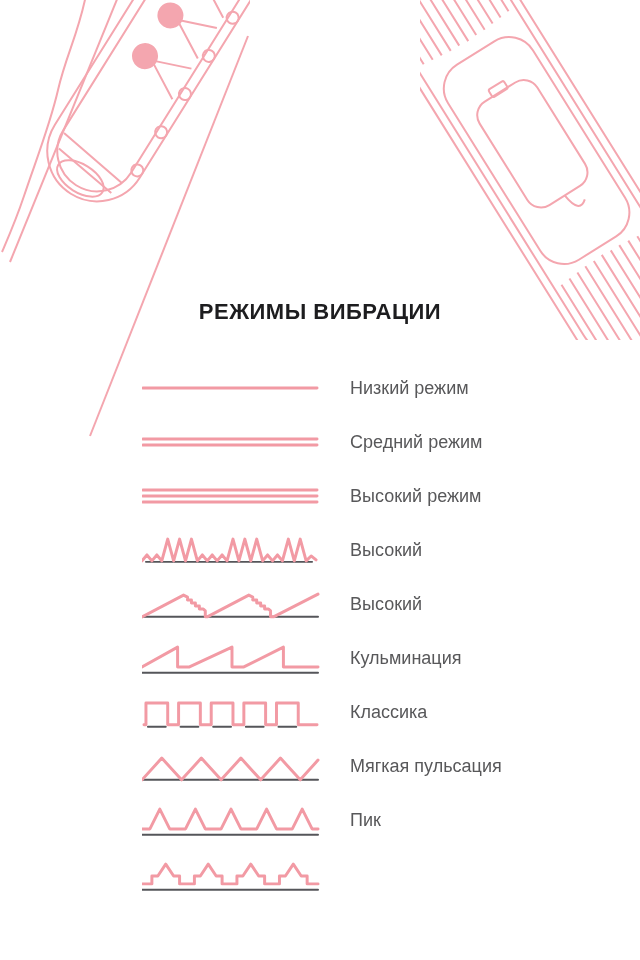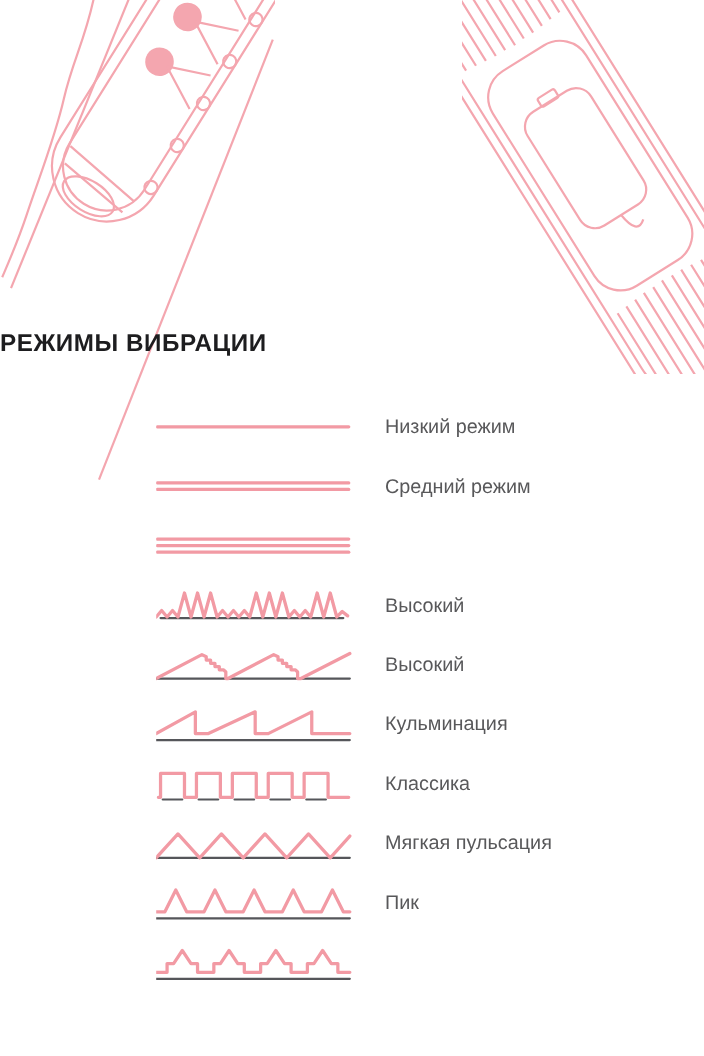--- a/index.html
+++ b/index.html
@@ -16,21 +16,21 @@
 
   
   .logo-block{position:absolute;top:112px;left:0;right:0;text-align:center;}
   .logo-title{display:inline-block;font-size:54px;line-height:54px;font-weight:400;
     letter-spacing:2px;color:var(--brand-pink,#f2949e);
     transform:scale(0.78,1.7);transform-origin:top center;white-space:nowrap;}
   .logo-tagline-wrap{width:176px;margin:30px auto 0;text-align:right;}
   .logo-tagline{font-size:17px;letter-spacing:1.2px;color:var(--brand-pink,#f2949e);}
 
   
-  .heading{position:absolute;top:299px;left:0;right:0;text-align:left;
+  .heading{position:absolute;top:299px;left:0;right:0;text-align:center;
     font-size:22px;font-weight:700;letter-spacing:0.5px;color:var(--heading-dark,#1d1d1f);}
 
   
   .modes{position:absolute;top:361px;left:142px;}
   .mode-row{display:flex;align-items:center;height:54px;}
   .wave{width:178px;height:36px;flex:0 0 178px;}
   .mode-label{margin-left:30px;font-size:18px;color:var(--label-gray,#58585a);white-space:nowrap;text-align:center;}
 </style>
 </head>
 <body>
@@ -92,20 +92,21 @@
           <polyline points="1,21 177,21" fill="none" stroke="#f29aa4" stroke-width="3" stroke-linecap="round" stroke-linejoin="round"></polyline>
         </svg>
         <div class="mode-label">Средний режим</div>
       </div>
       <div class="mode-row">
         <svg viewBox="0 0 180 36" class="wave">
           <polyline points="1,12 177,12" fill="none" stroke="#f29aa4" stroke-width="3" stroke-linecap="round" stroke-linejoin="round"></polyline>
           <polyline points="1,18 177,18" fill="none" stroke="#f29aa4" stroke-width="3" stroke-linecap="round" stroke-linejoin="round"></polyline>
           <polyline points="1,24 177,24" fill="none" stroke="#f29aa4" stroke-width="3" stroke-linecap="round" stroke-linejoin="round"></polyline>
         </svg>
+        <div class="mode-label">Высокий режим</div>
       </div>
       <div class="mode-row">
         <svg viewBox="0 0 180 36" class="wave">
           <polyline points="4,30 172,30" fill="none" stroke="#55565a" stroke-width="2" stroke-linecap="round" stroke-linejoin="round"></polyline>
           <polyline points="0,29 5,23 10,29 15,23 20,29 26,7 32,29 38,7 44,29 50,7 56,29 61,23 66,29 71,23 76,29 81,23 86,29 92,7 98,29 104,7 110,29 116,7 122,29 127,23 132,29 137,23 142,29 148,7 154,29 160,7 166,29 171,24 176,28" fill="none" stroke="#f29aa4" stroke-width="3" stroke-linecap="round" stroke-linejoin="round"></polyline>
         </svg>
         <div class="mode-label">Высокий</div>
       </div>
       <div class="mode-row">
         <svg viewBox="0 0 180 36" class="wave">

